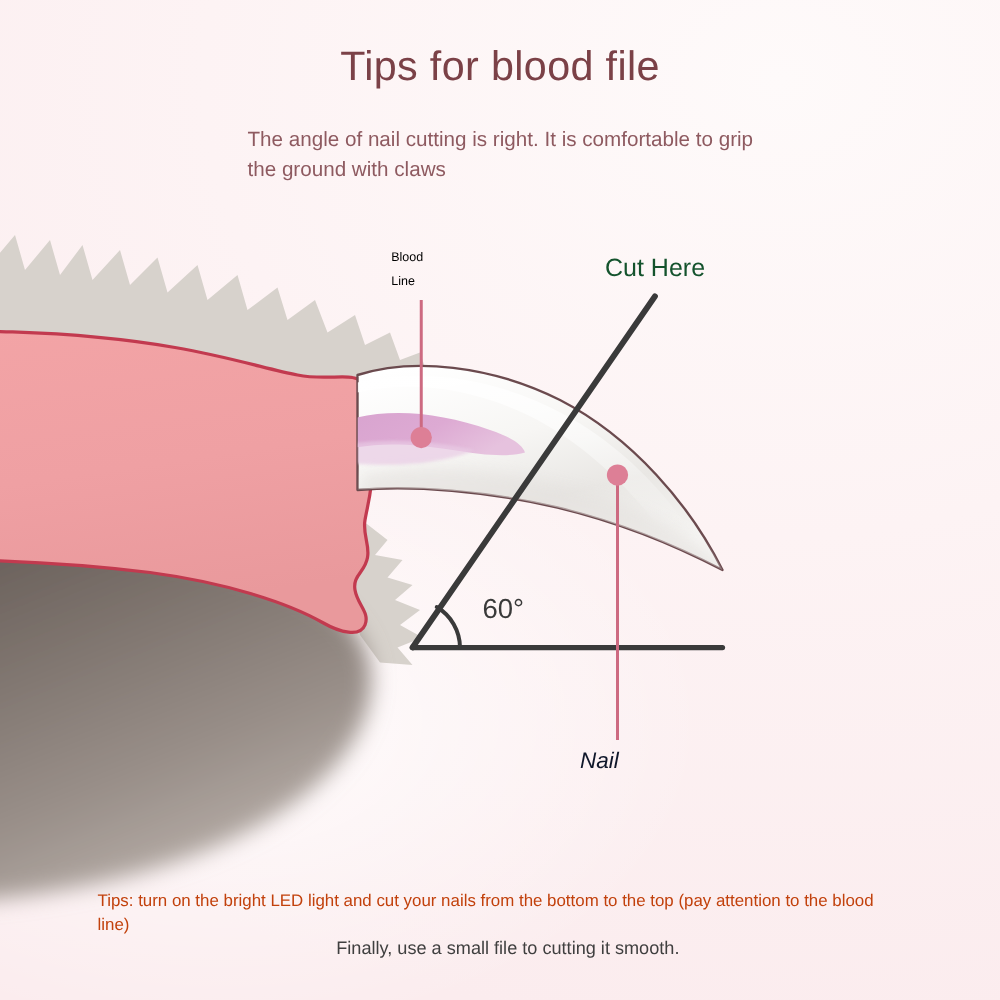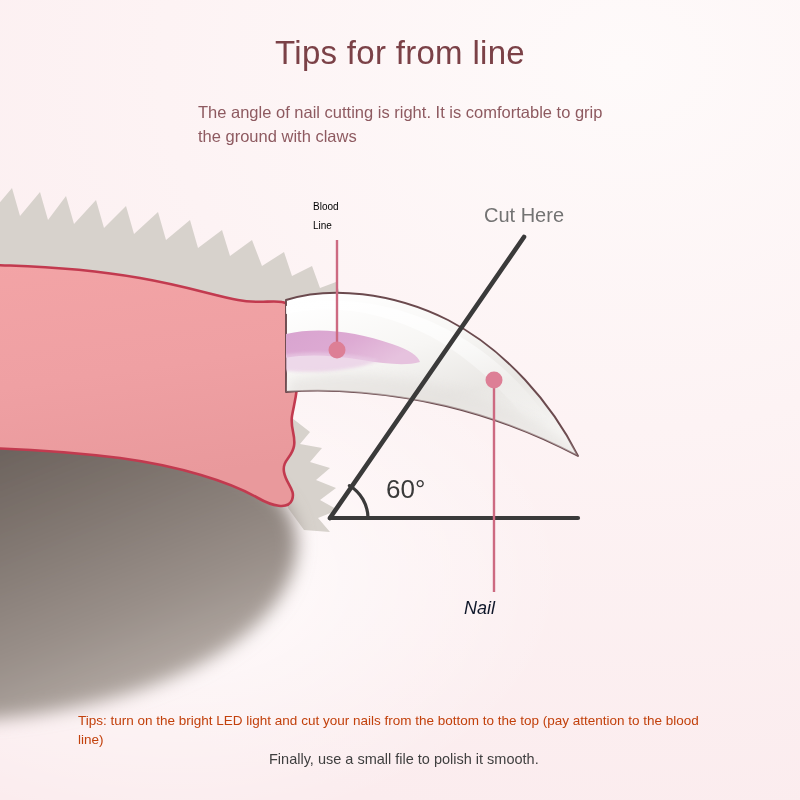--- a/index.html
+++ b/index.html
@@ -81,26 +81,26 @@
     left: 313px;
     top: 198px;
     font-size: 10px;
     line-height: 18.5px;
     color: #000000;
   }
   #lbl-cuthere {
     left: 484px;
     top: 204px;
     font-size: 20px;
-    color: #737373;
+    color: #14532d;
   }
   #lbl-angle {
     left: 386px;
     top: 474px;
-    font-size: 26px;
+    font-size: 22px;
     color: #3a3a3a;
   }
   #lbl-nail {
     left: 464px;
     top: 598px;
     font-size: 18px;
     color: #0f172a;
     font-style: italic;
   }
 </style>
@@ -235,30 +235,30 @@
     <g>
       <line x1="337" y1="240" x2="337" y2="350" stroke="#cd6a81" stroke-width="2.4"></line>
       <circle cx="337" cy="350" r="8.5" fill="#dd7f96"></circle>
     </g>
     <g>
       <line x1="494" y1="380" x2="494" y2="592" stroke="#cd6a81" stroke-width="2.4"></line>
       <circle cx="494" cy="380" r="8.5" fill="#dd7f96"></circle>
     </g>
   </svg>
 
-  <div class="txt" id="title">Tips for from line</div>
+  <div class="txt" id="title">Tips for blood file</div>
 
   <div class="txt" id="subtitle">The angle of nail cutting is right. It is comfortable to grip the ground with claws</div>
 
   <div class="lbl" id="lbl-bloodline">Blood
 Line</div>
 
   <div class="lbl" id="lbl-cuthere">Cut Here</div>
 
   <div class="lbl" id="lbl-angle">60°</div>
 
   <div class="lbl" id="lbl-nail">Nail</div>
 
   <div class="txt" id="tips-main">Tips: turn on the bright LED light and cut your nails from the bottom to the top (pay attention to the blood line)</div>
 
-  <div class="txt" id="tips-final">Finally, use a small file to polish it smooth.</div>
+  <div class="txt" id="tips-final">Finally, use a small file to cutting it smooth.</div>
 
 </div>
 
 </body></html>

